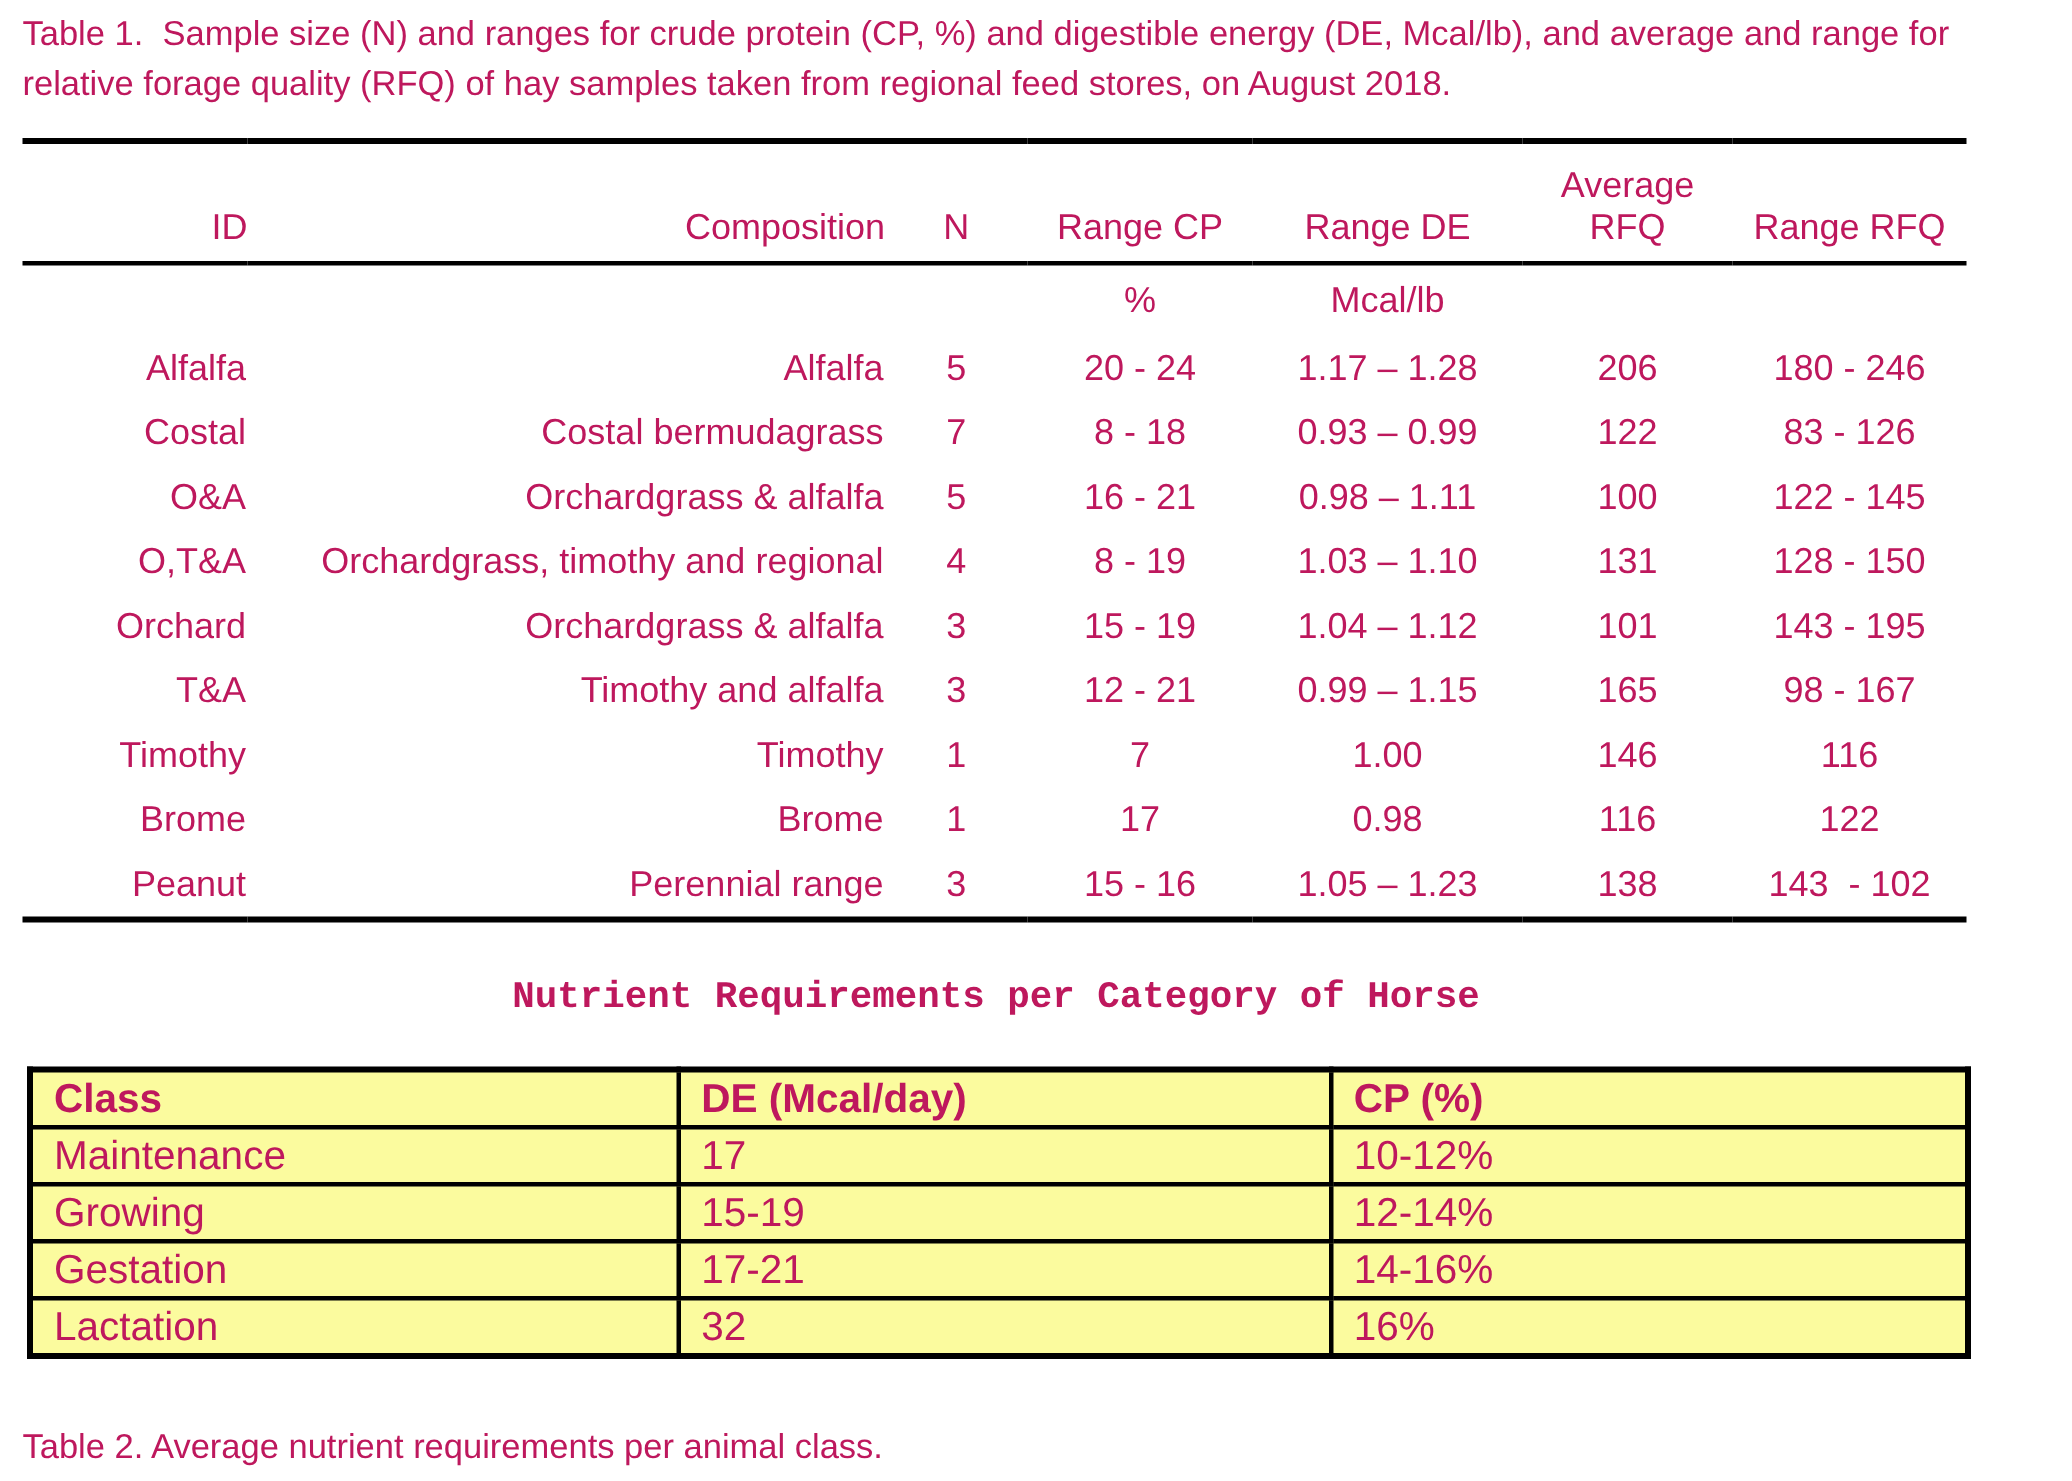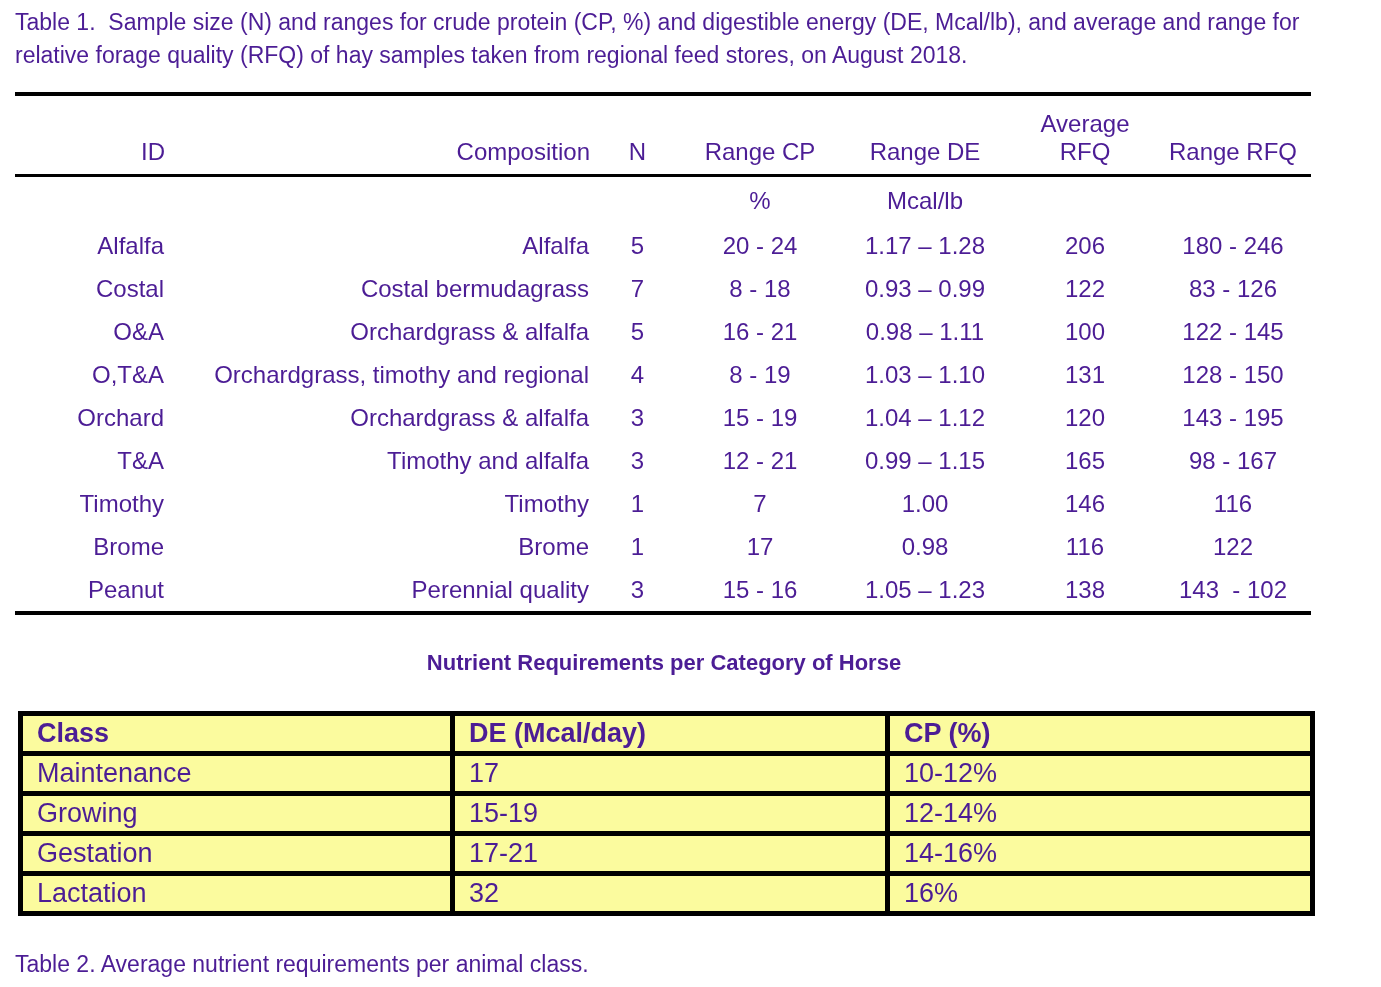--- a/index.html
+++ b/index.html
@@ -2,21 +2,21 @@
 <html><head>
 <meta charset="utf-8">
 <style>
   html, body { margin: 0; padding: 0; background: #ffffff; }
   .page {
     position: relative;
     width: 1381px;
     height: 987px;
     background: #ffffff;
     font-family: "Liberation Sans", sans-serif;
-    color: #4c1d95;
+    color: #be185d;
     overflow: hidden;
   }
   .caption {
     position: absolute;
     margin: 0;
     font-size: 23px;
     line-height: 33px;
     white-space: pre-wrap;
   }
   #cap1 { left: 15px; top: 6px; width: 1320px; }
@@ -53,35 +53,36 @@
   .t1 .c1 { padding-left: 20px; }
   .t1 .c2 { padding-left: 16px; }
 
   
   .t2-title {
     position: absolute;
     left: 18px; top: 650px;
     width: 1292px;
     margin: 0;
     text-align: center;
-    font-size: 22px;
+    font-size: 25px;
     font-weight: bold;
+    font-family: Liberation Mono, monospace;
   }
   .t2 {
     position: absolute;
     left: 18px; top: 711px;
     width: 1292px;
     border-collapse: collapse;
     table-layout: fixed;
     font-size: 27px;
     border: 4px solid #000;
   }
   .t2 th, .t2 td {
     background: #FBFB9E;
-    border: 5px solid #000000;
+    border: 3px solid #000000;
     height: 35px;
     padding: 0 0 0 14px;
     text-align: left;
     vertical-align: middle;
     white-space: pre;
   }
   .t2 th { font-weight: bold; }
 </style>
 </head>
 <body>
@@ -160,21 +161,21 @@
         <td>1.03 – 1.10</td>
         <td>131</td>
         <td>128 - 150</td>
       </tr>
       <tr>
         <td class="al c1">Orchard</td>
         <td class="al c2">Orchardgrass &amp; alfalfa</td>
         <td>3</td>
         <td>15 - 19</td>
         <td>1.04 – 1.12</td>
-        <td>120</td>
+        <td>101</td>
         <td>143 - 195</td>
       </tr>
       <tr>
         <td class="al c1">T&amp;A</td>
         <td class="al c2">Timothy and alfalfa</td>
         <td>3</td>
         <td>12 - 21</td>
         <td>0.99 – 1.15</td>
         <td>165</td>
         <td>98 - 167</td>
@@ -192,21 +193,21 @@
         <td class="al c1">Brome</td>
         <td class="al c2">Brome</td>
         <td>1</td>
         <td>17</td>
         <td>0.98</td>
         <td>116</td>
         <td>122</td>
       </tr>
       <tr>
         <td class="al c1">Peanut</td>
-        <td class="al c2">Perennial quality</td>
+        <td class="al c2">Perennial range</td>
         <td>3</td>
         <td>15 - 16</td>
         <td>1.05 – 1.23</td>
         <td>138</td>
         <td>143  - 102</td>
       </tr>
     </tbody>
   </table>
 
   <h2 class="t2-title">Nutrient Requirements per Category of Horse</h2>

